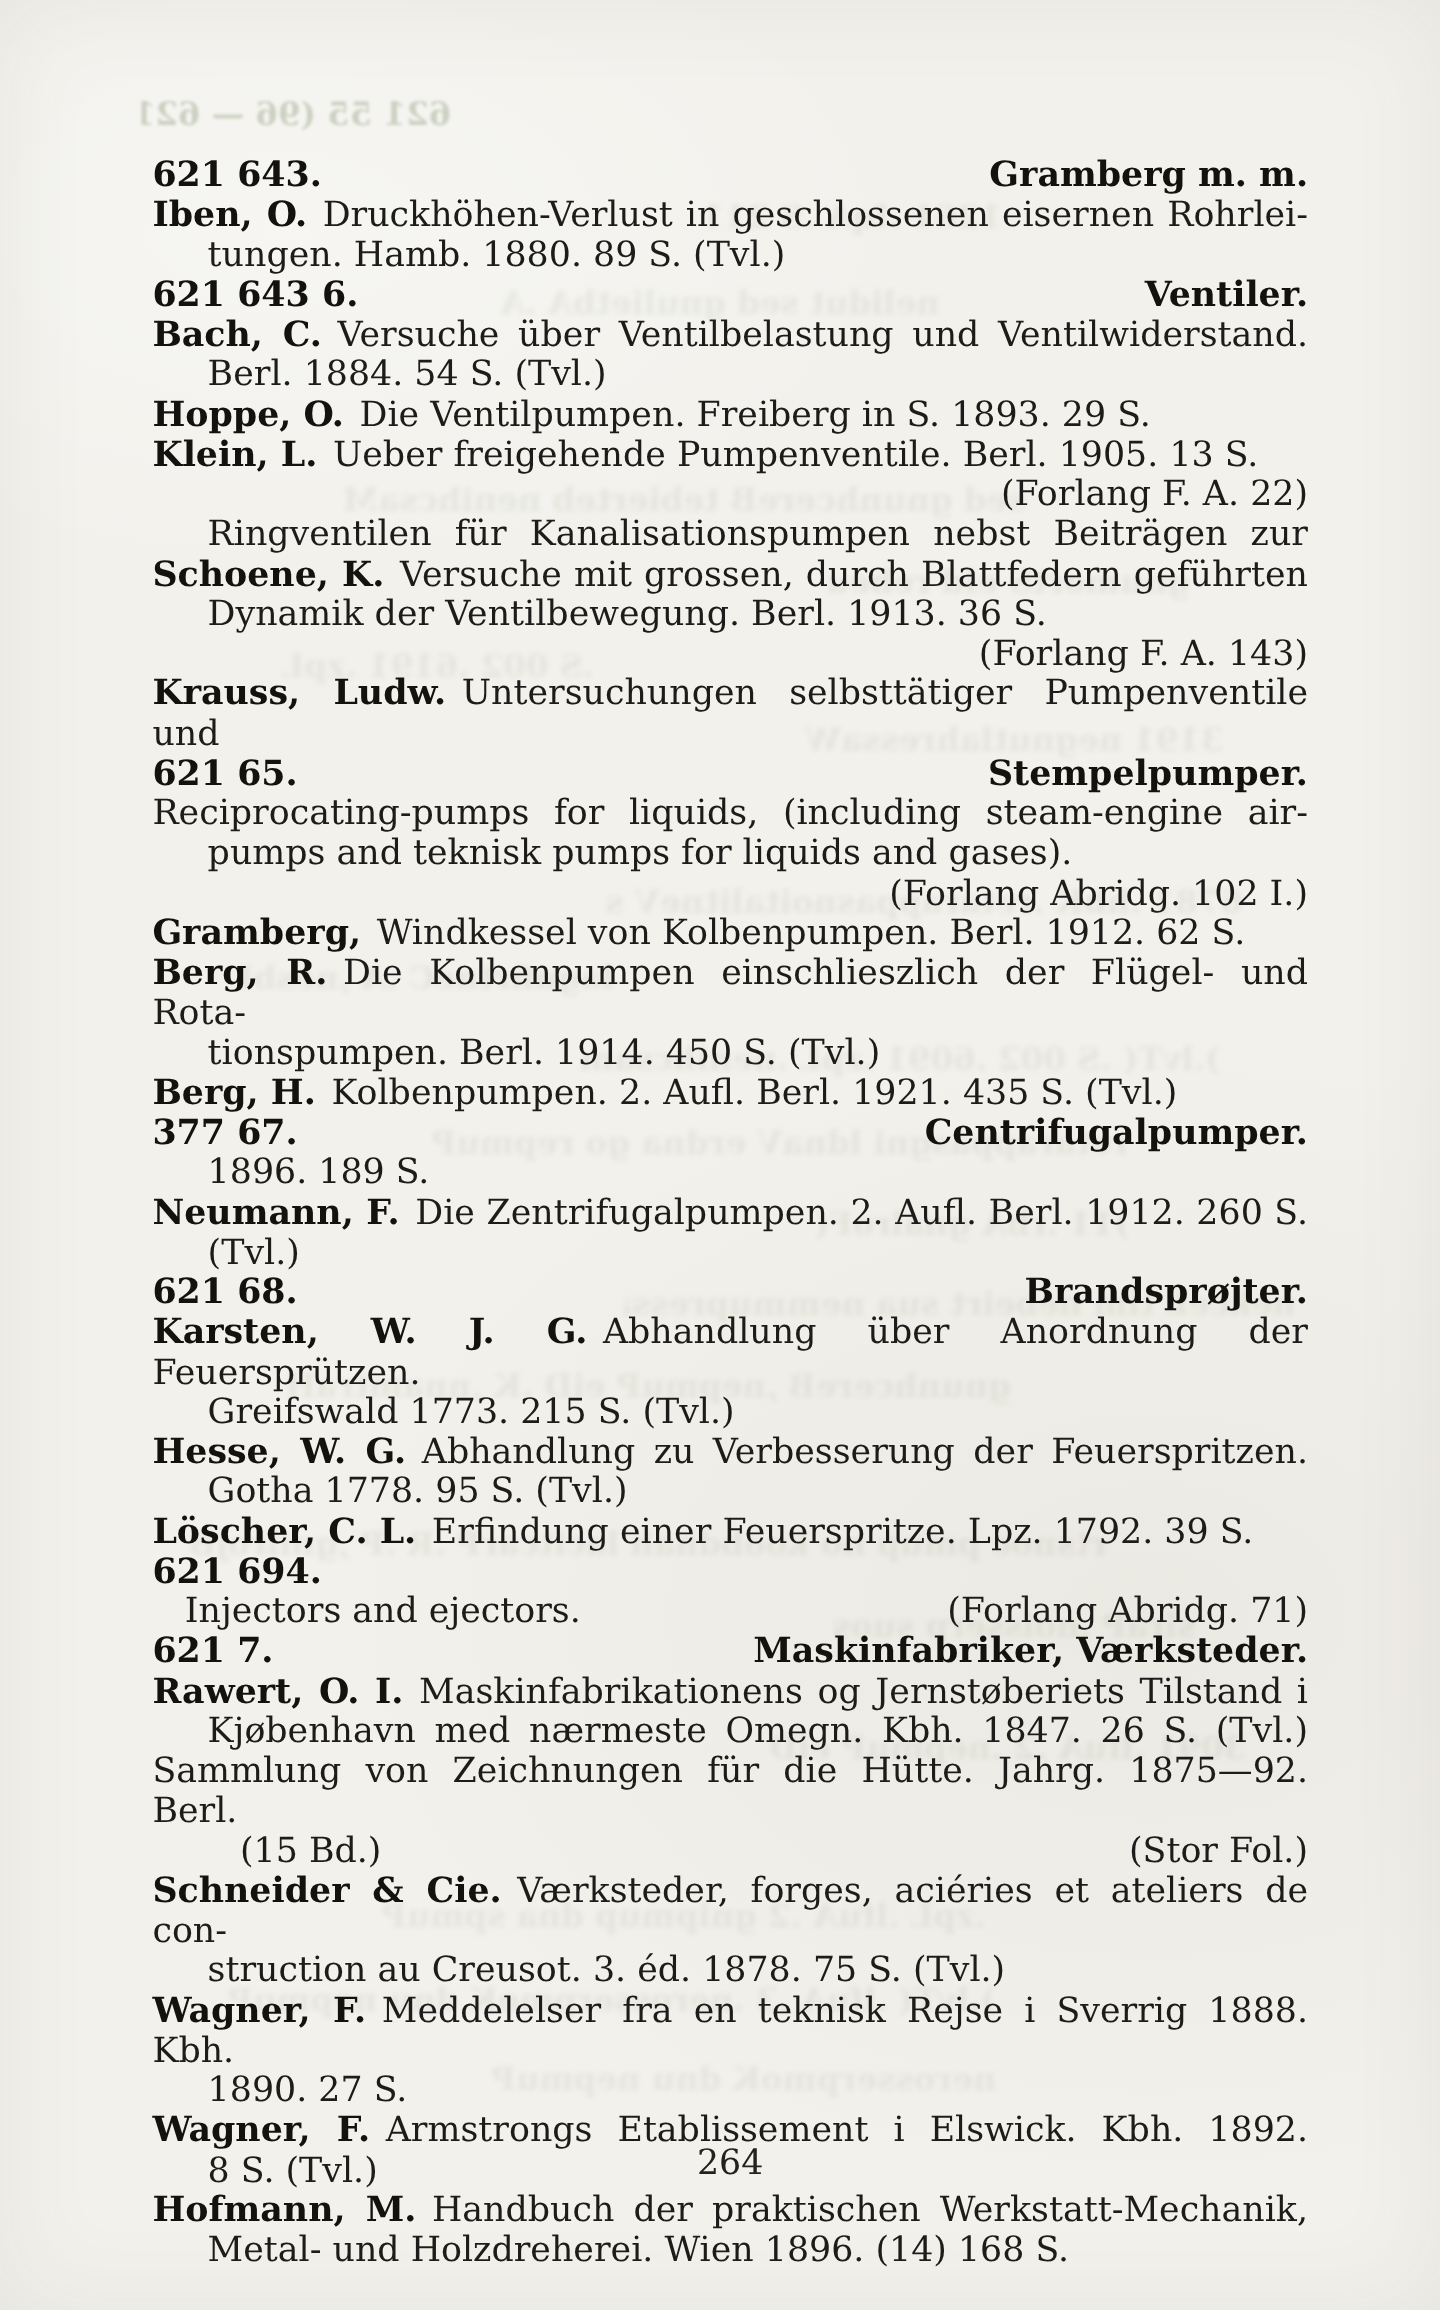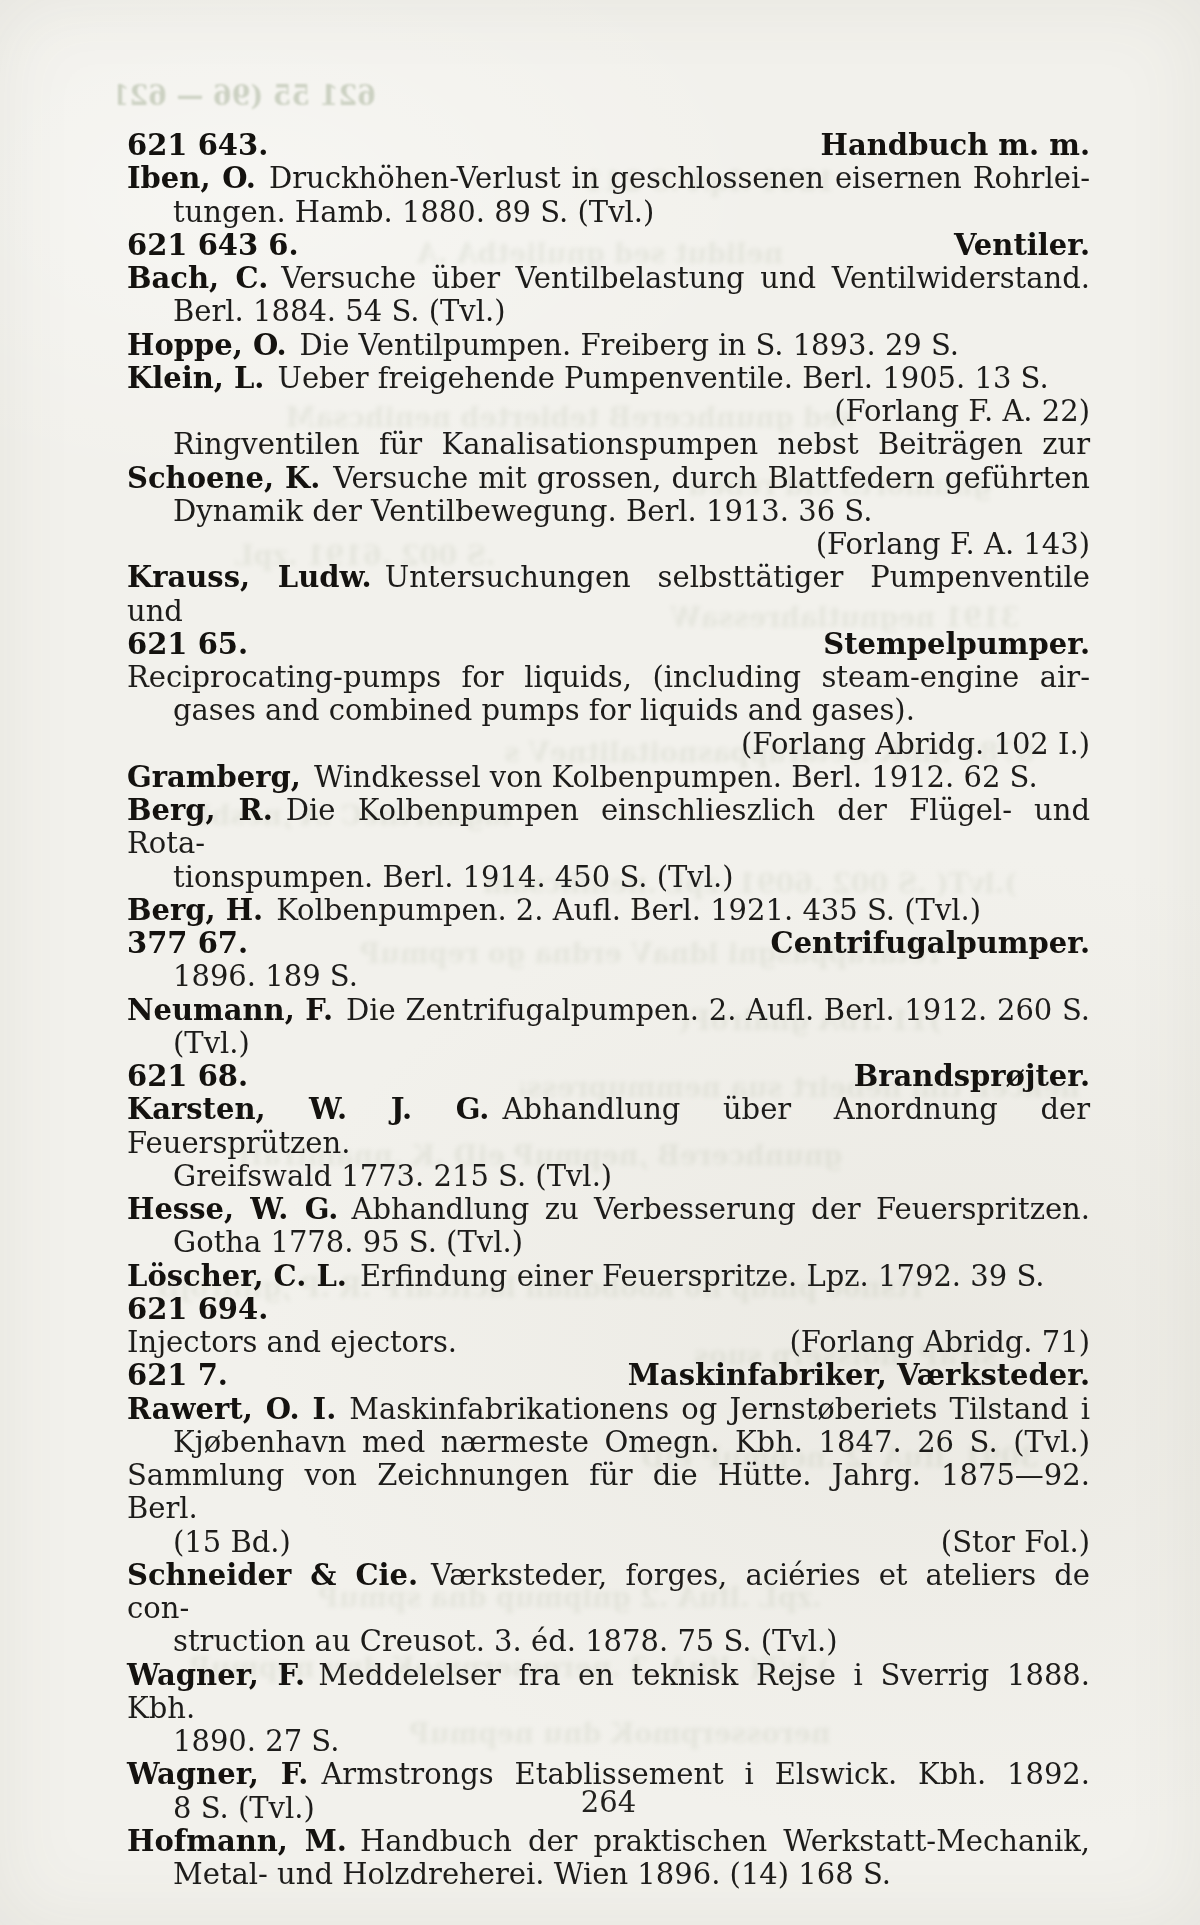--- a/index.html
+++ b/index.html
@@ -23,21 +23,21 @@
     left:127px; top:129px; width:963px;
     font-size:29px;
     line-height:33.25px;
     color:#1d1c1a;
   }
   .line{min-height:33.25px;}
   .ind{padding-left:46px;}
   .jy{text-align:justify; text-align-last:justify;}
   .right{text-align:right;}
   .hdr{display:flex;justify-content:space-between;font-weight:bold;color:#14120f;align-items:flex-end;}
-  .split{display:flex;justify-content:space-between;}
+  .split{display:flex;justify-content:space-between;margin-left:27px;}
   .b{font-weight:bold;color:#14120f;padding-right:13px;}
   .page-number{
     position:absolute; left:127px; width:963px; top:1785px;
     text-align:center; font-size:29px; color:#23221f;
   }
   .ghost-layer{position:absolute;inset:0;pointer-events:none;}
   .ghost{
     position:absolute;
     transform:scaleX(-1);
     color:#7d8a68;
@@ -73,21 +73,21 @@
       <div class="ghost" style="left: 150px; top: 1272px; width: 780px;">rtsnoc pmup no koobdnah lacitcarP .R .P ,gnilrojB</div>
       <div class="ghost" style="left: 620px; top: 1340px; width: 450px;">siraP .noisserp suos</div>
       <div class="ghost" style="left: 600px; top: 1442px; width: 480px;">3091 .lfuA .2 .nepmuP eiD</div>
       <div class="ghost" style="left: 220px; top: 1582px; width: 700px;">.zpL .lfuA .2 gnipmup dna spmuP</div>
       <div class="ghost" style="left: 150px; top: 1652px; width: 720px;">).lvT( .lfuA .3 .nerosserpmoK dnu nepmuP</div>
       <div class="ghost" style="left: 350px; top: 1718px; width: 540px;">nerosserpmoK dnu nepmuP</div>
     </div>
   <div class="text-block">
       <div class="line hdr">
         <span>621 643.</span>
-        <span>Handbuch m. m.</span>
+        <span>Gramberg m. m.</span>
       </div>
       <div class="line jy"><span class="b">Iben, O.</span><span>Druckhöhen-Verlust in geschlossenen eisernen Rohrlei-</span></div>
       <div class="line ind"><span>tungen.  Hamb. 1880.  89 S.  (Tvl.)</span></div>
       <div class="line hdr">
         <span>621 643 6.</span>
         <span>Ventiler.</span>
       </div>
       <div class="line jy"><span class="b">Bach, C.</span><span>Versuche über Ventilbelastung und Ventilwiderstand.</span></div>
       <div class="line ind"><span>Berl. 1884.  54 S.  (Tvl.)</span></div>
       <div class="line"><span class="b">Hoppe, O.</span><span>Die Ventilpumpen.  Freiberg in S. 1893.  29 S.</span></div>
@@ -96,21 +96,21 @@
       <div class="line ind jy"><span>Ringventilen für Kanalisationspumpen nebst Beiträgen zur</span></div>
       <div class="line jy"><span class="b">Schoene, K.</span><span>Versuche mit grossen, durch Blattfedern geführten</span></div>
       <div class="line ind"><span>Dynamik der Ventilbewegung.  Berl. 1913.  36 S.</span></div>
       <div class="line right"><span>(Forlang F. A. 143)</span></div>
       <div class="line jy"><span class="b">Krauss, Ludw.</span><span>Untersuchungen selbsttätiger Pumpenventile und</span></div>
       <div class="line hdr">
         <span>621 65.</span>
         <span>Stempelpumper.</span>
       </div>
       <div class="line jy"><span>Reciprocating-pumps for liquids, (including steam-engine air-</span></div>
-      <div class="line ind"><span>gases and combined pumps for liquids and gases).</span></div>
+      <div class="line ind"><span>pumps and teknisk pumps for liquids and gases).</span></div>
       <div class="line right"><span>(Forlang Abridg. 102 I.)</span></div>
       <div class="line"><span class="b">Gramberg,</span><span>Windkessel von Kolbenpumpen.  Berl. 1912.  62 S.</span></div>
       <div class="line jy"><span class="b">Berg, R.</span><span>Die Kolbenpumpen einschlieszlich der Flügel- und Rota-</span></div>
       <div class="line ind"><span>tionspumpen.  Berl. 1914.  450 S.  (Tvl.)</span></div>
       <div class="line"><span class="b">Berg, H.</span><span>Kolbenpumpen.  2. Aufl.  Berl. 1921.  435 S.  (Tvl.)</span></div>
       <div class="line hdr">
         <span>377 67.</span>
         <span>Centrifugalpumper.</span>
       </div>
       <div class="line ind"><span>1896.  189 S.</span></div>

